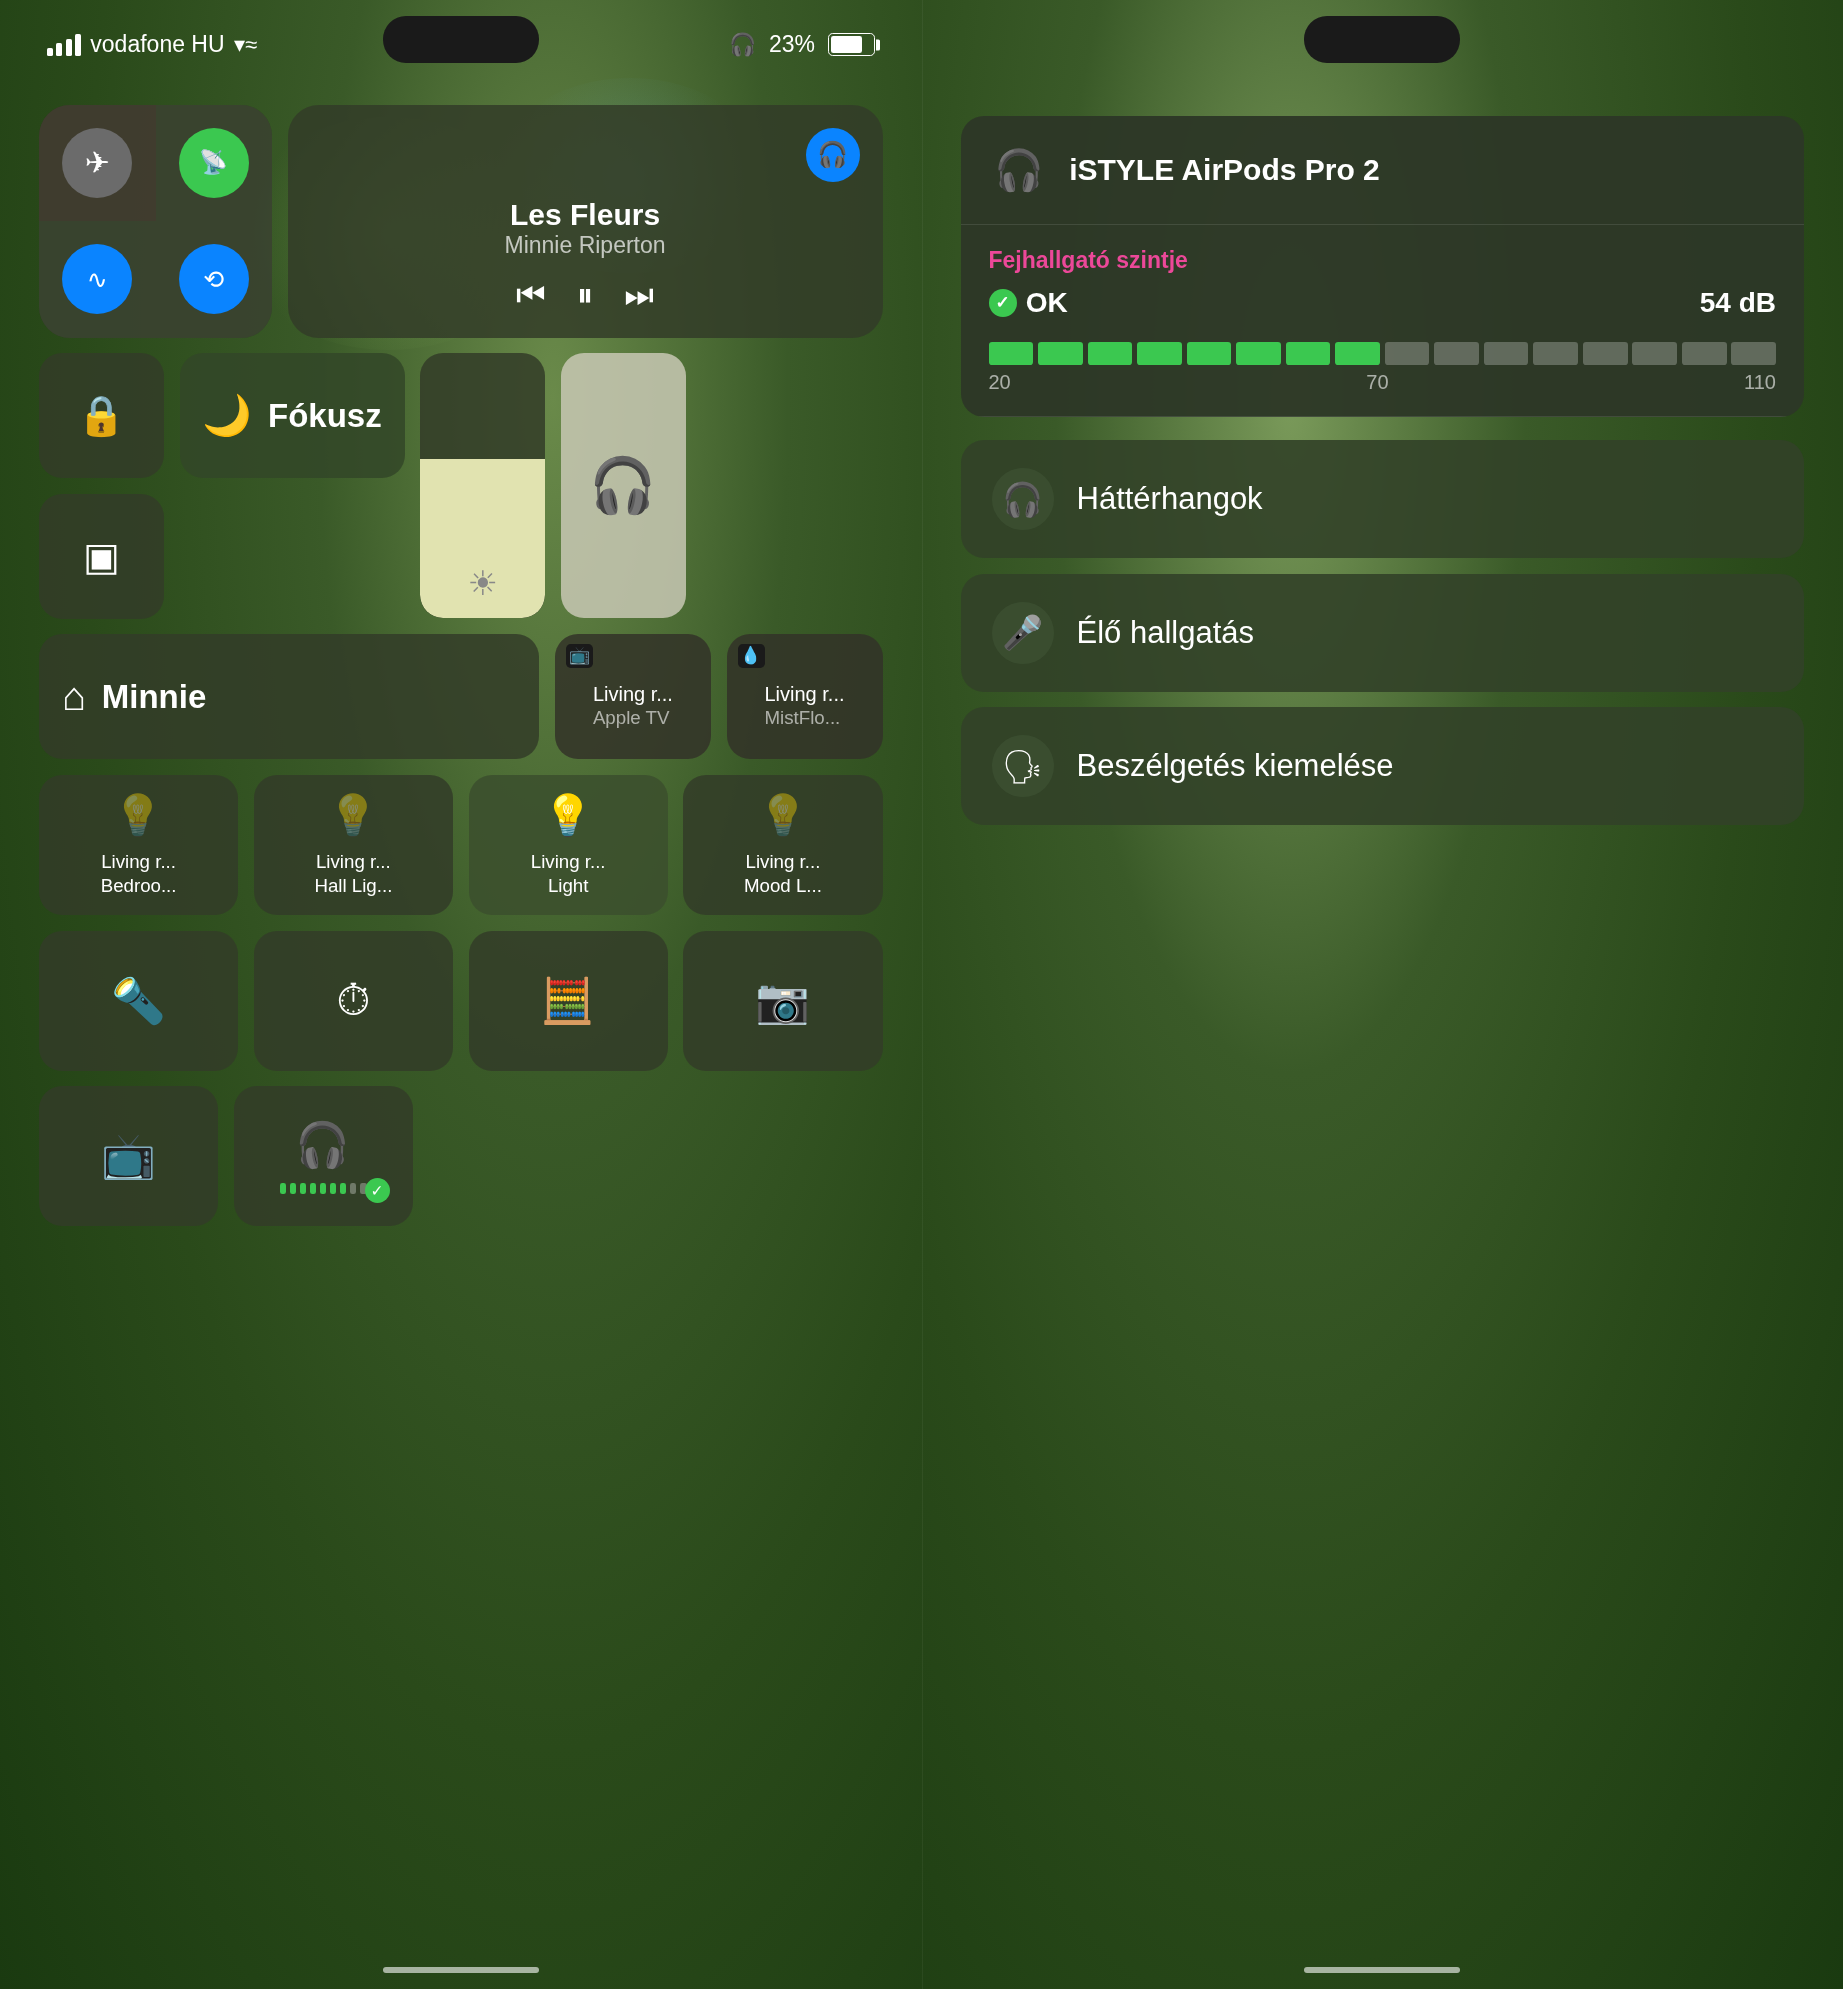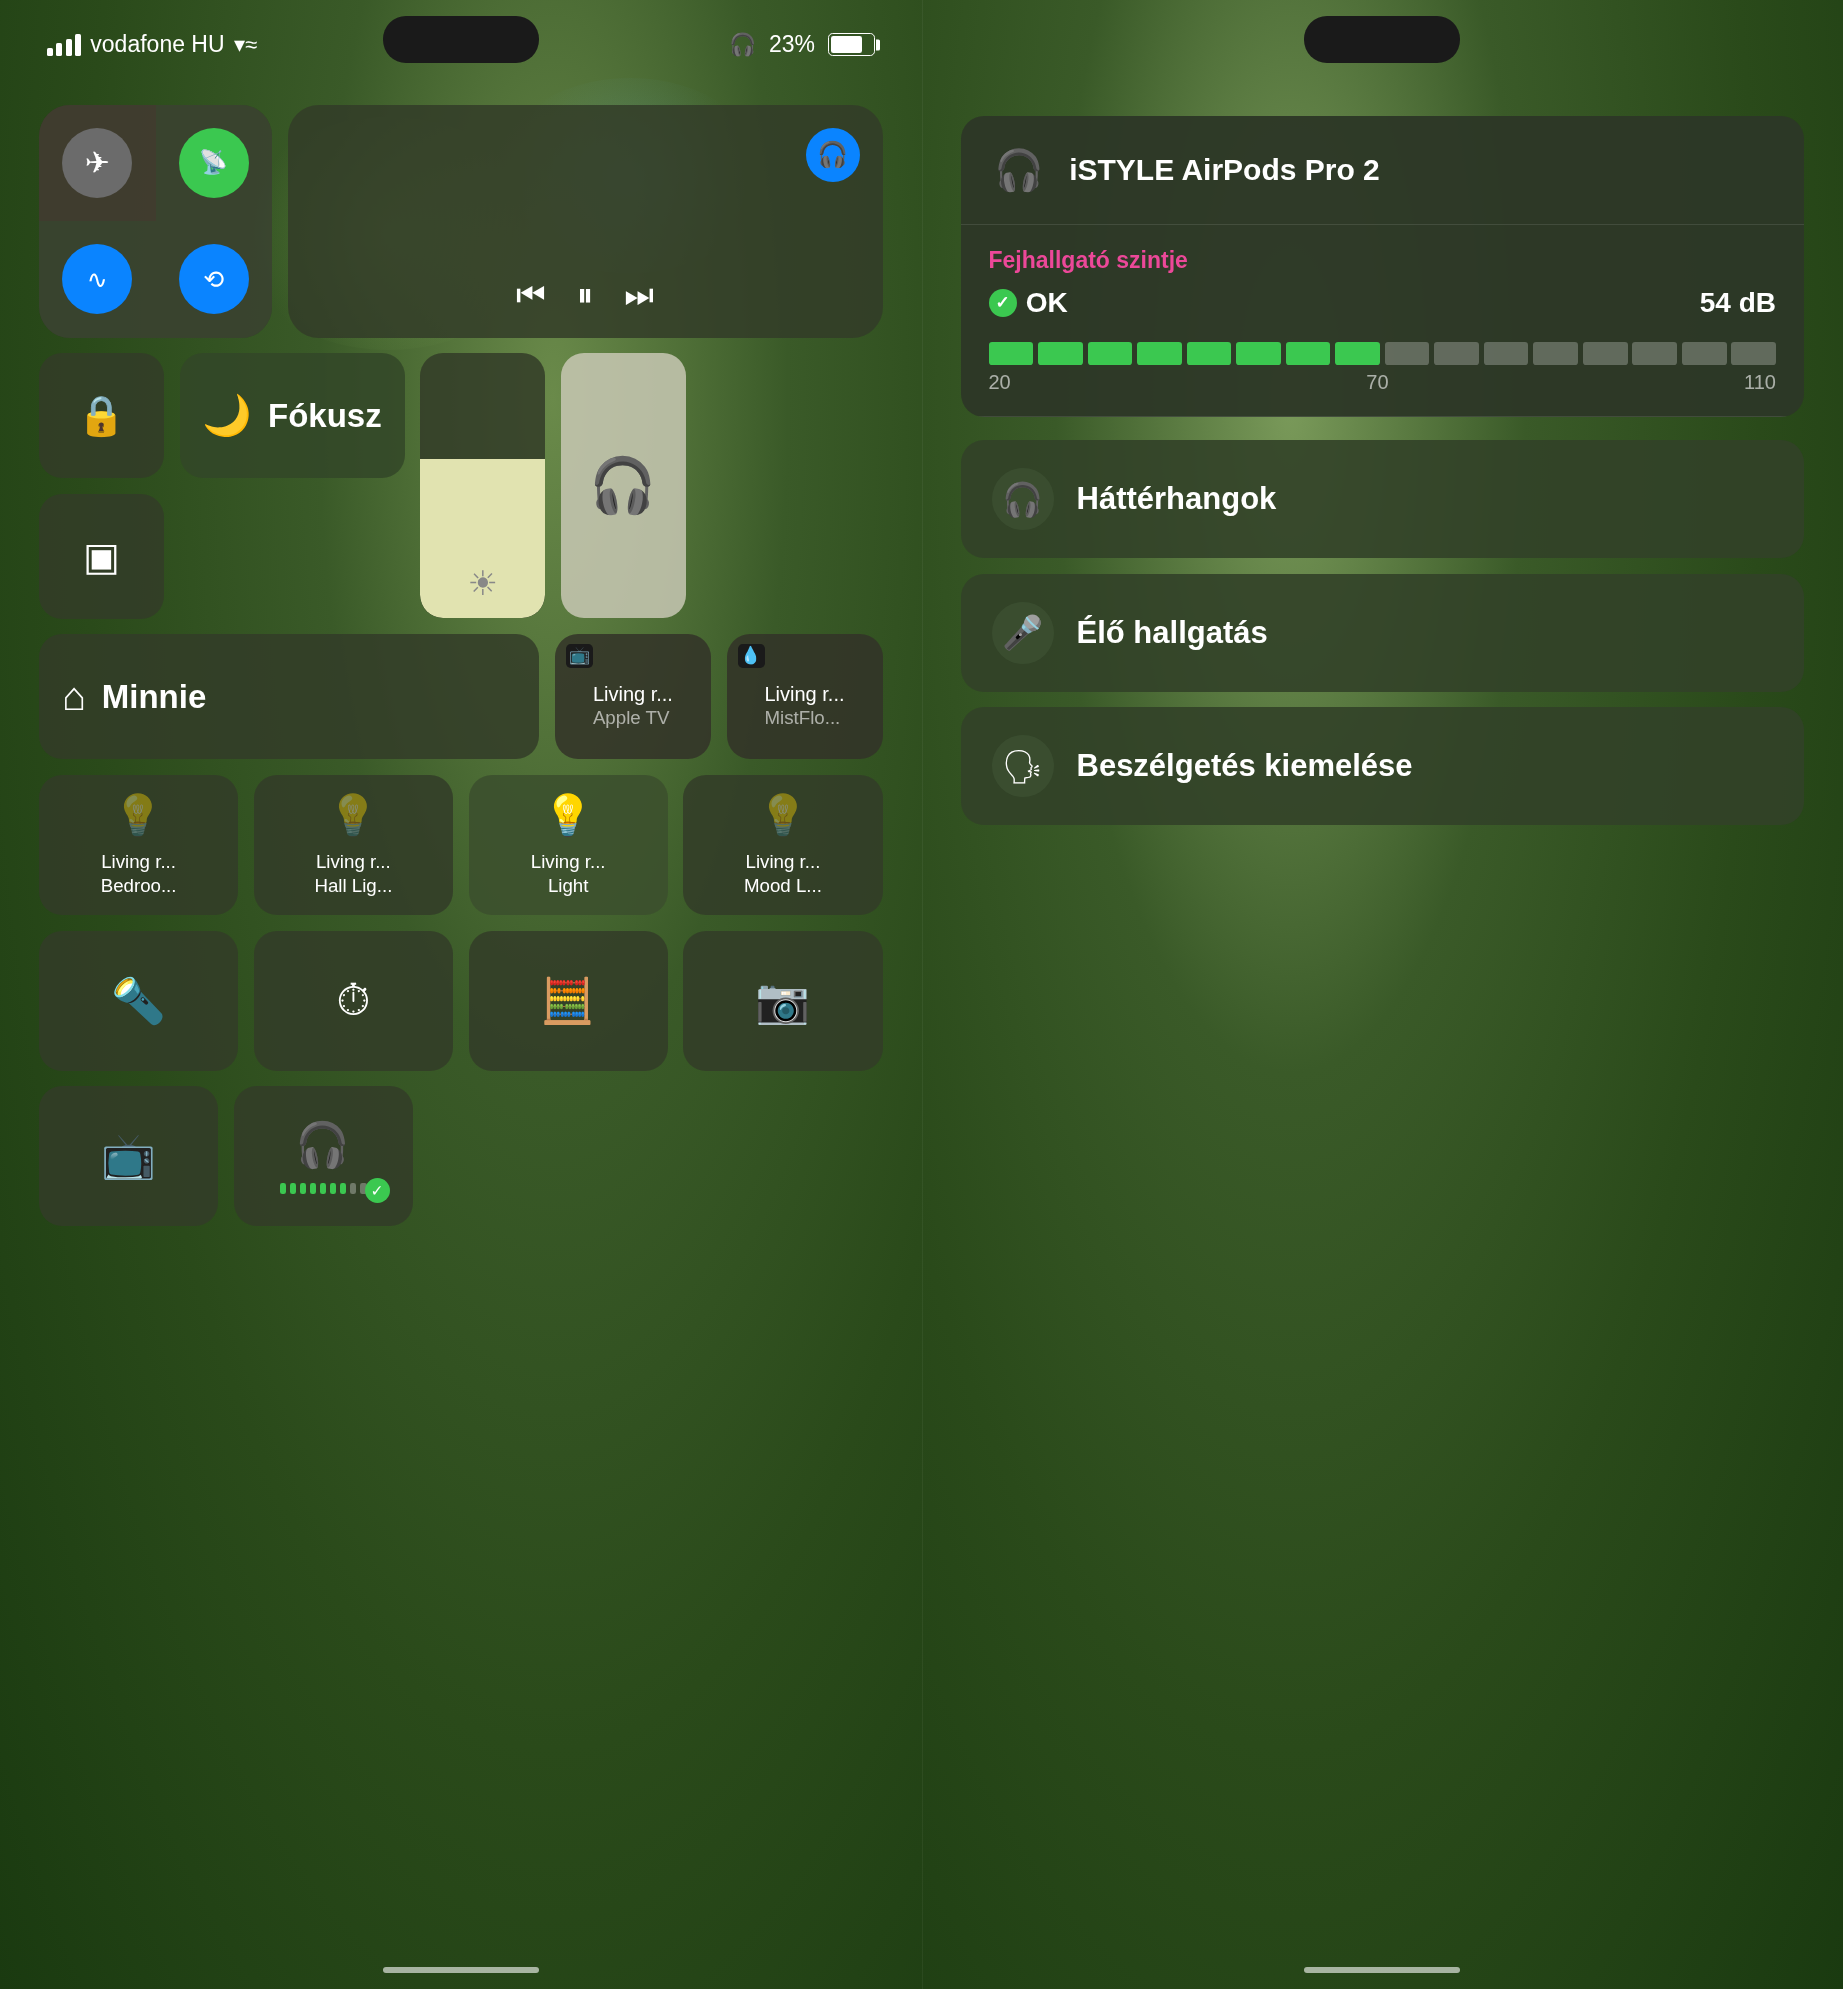--- a/index.html
+++ b/index.html
@@ -602,21 +602,21 @@
       display: flex;
       align-items: center;
       justify-content: center;
       font-size: 33px;
       color: white;
     }
 
     .action-label {
       color: white;
       font-size: 31px;
-      font-weight: 700;
+      font-weight: 400;
     }
 
     
     .right-panel-divider {
       position: absolute;
       left: 0;
       top: 0;
       bottom: 0;
       width: 1.6px;
       background: rgba(255,255,255,0.05);
@@ -707,20 +707,24 @@
           <div class="conn-circle circle-blue" style="font-size:25px;">∿</div>
         </div>
         <div class="conn-btn bluetooth">
           <div class="conn-circle circle-blue2" style="font-size:25px;">⟲</div>
         </div>
       </div>
 
       <div class="now-playing-block">
         <div class="now-playing-top">
           <div class="airpods-badge">🎧</div>
+        </div>
+        <div>
+          <div class="now-playing-title">Les Fleurs</div>
+          <div class="now-playing-artist">Minnie Riperton</div>
         </div>
         <div class="now-playing-controls">
           <span>⏮</span>
           <span>⏸</span>
           <span>⏭</span>
         </div>
       </div>
     </div>
 
     <div class="second-row-combined">

